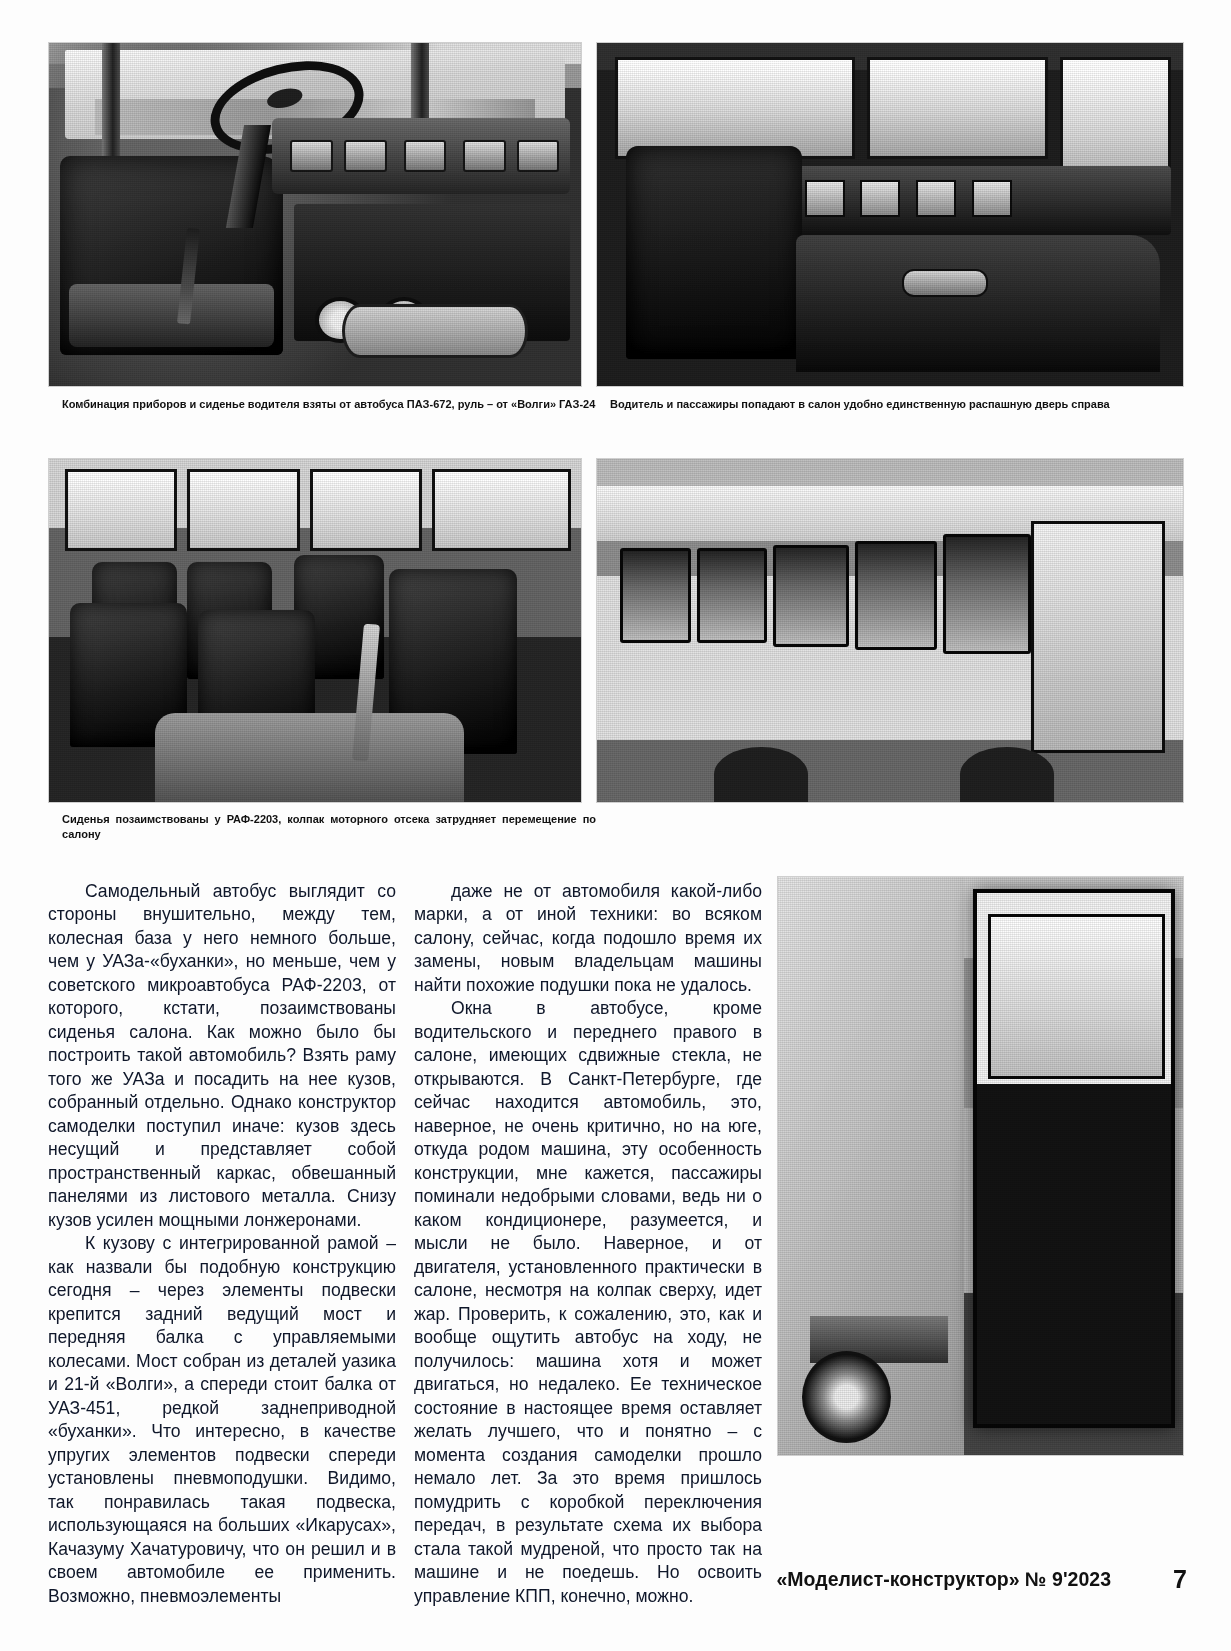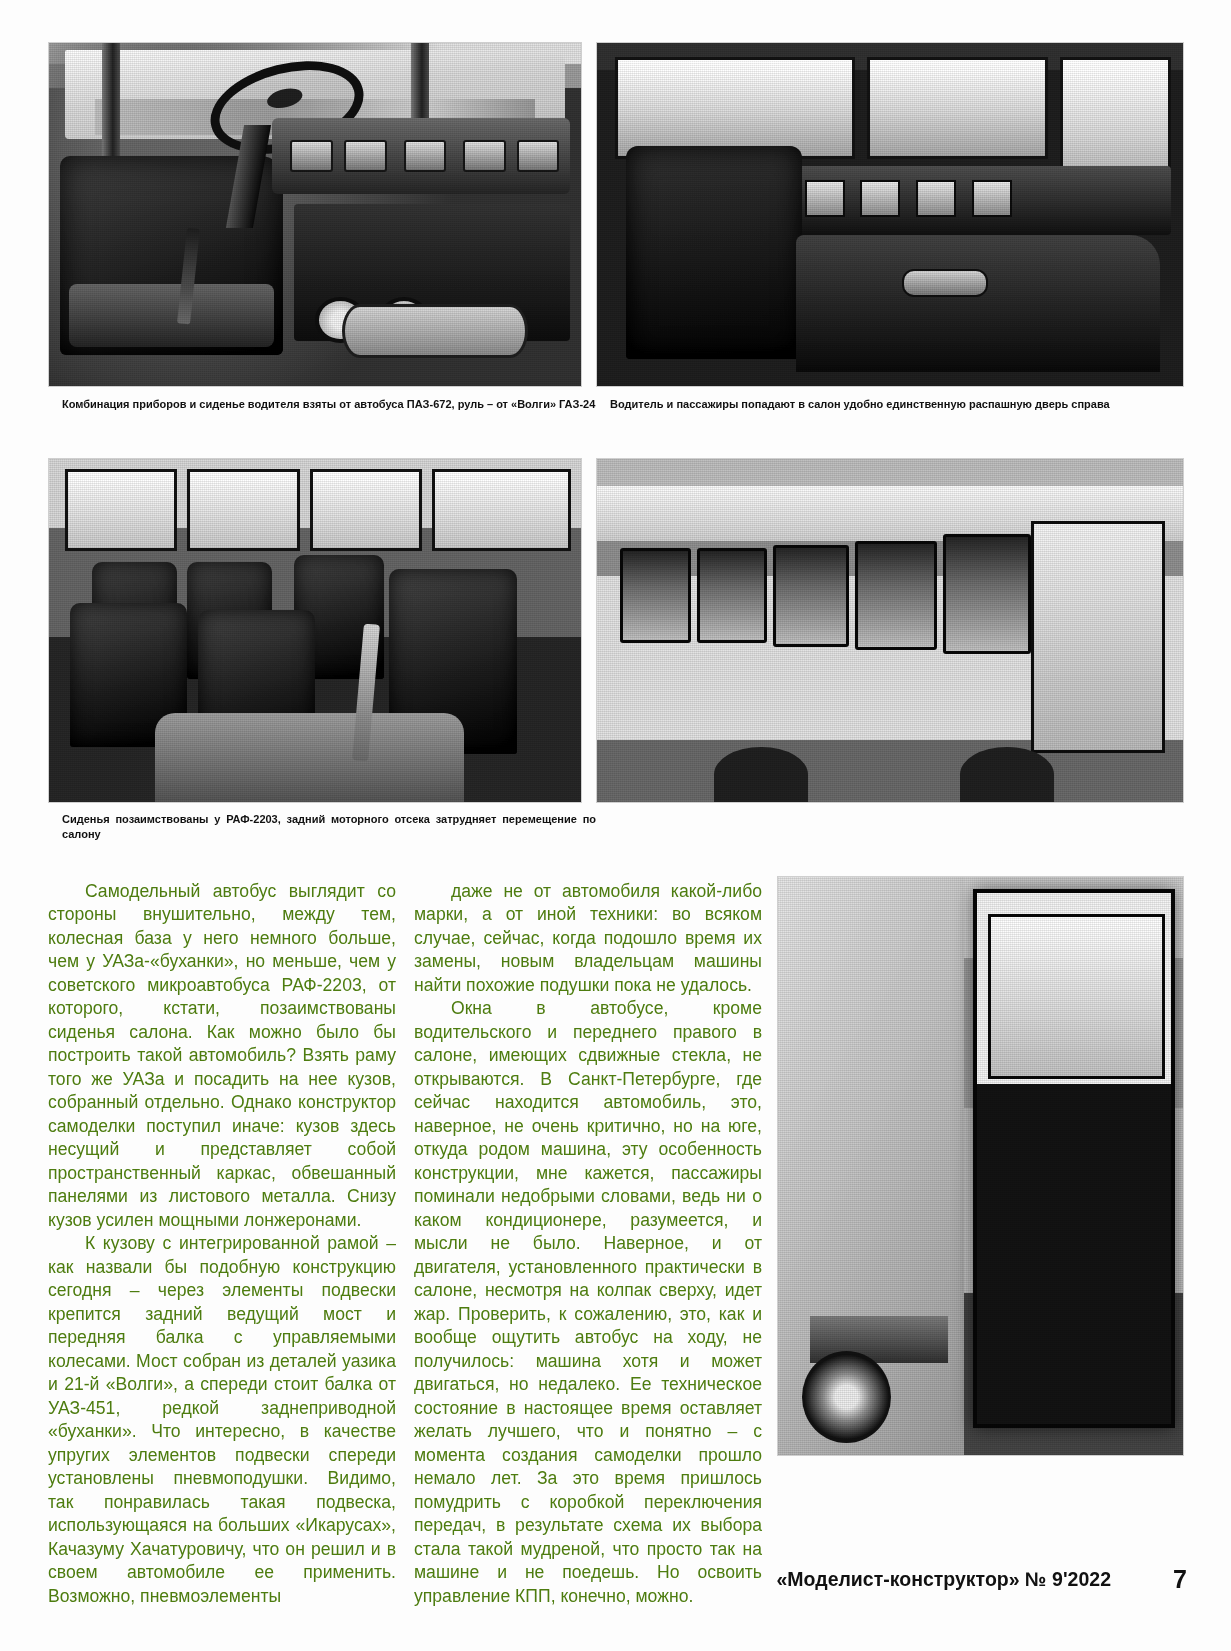--- a/index.html
+++ b/index.html
@@ -263,21 +263,21 @@
     text-align: justify;
     margin-left: 14px;
   }
 
   
   .col {
     position: absolute;
     font-family: "Liberation Sans", sans-serif;
     font-size: 17.6px;
     line-height: 1.335;
-    color: #4d7c0f;
+    color: #0f172a;
     text-align: justify;
     text-justify: inter-word;
   }
   .col p {
     margin: 0;
     text-indent: 2.1em;
   }
 
   
   .footer {
@@ -365,21 +365,21 @@
       <div class="sl-seat" style="left:46%; top:28%; width:17%; height:36%;"></div>
       <div class="sl-seat" style="left:4%;  top:42%; width:22%; height:42%;"></div>
       <div class="sl-seat" style="left:28%; top:44%; width:22%; height:44%;"></div>
       <div class="sl-seat" style="left:64%; top:32%; width:24%; height:54%;"></div>
       <div class="sl-cowl"></div>
       <div class="sl-rail"></div>
       <div class="grain"></div>
     </div>
   </div>
 
-  <div class="caption" style="left:48px; top:812px; width:534px;">Сиденья позаимствованы у РАФ-2203, задний моторного отсека затрудняет перемещение по салону</div>
+  <div class="caption" style="left:48px; top:812px; width:534px;">Сиденья позаимствованы у РАФ-2203, колпак моторного отсека затрудняет перемещение по салону</div>
 
   <div class="photo" id="photo-exterior" style="left:596px; top:458px; width:588px; height:345px;">
     <div class="ph-inner">
       <div class="ex-band" style="top:8%; height:16%;"></div>
       <div class="ex-window" style="left:4%;  top:26%; width:11%; height:26%;"></div>
       <div class="ex-window" style="left:17%; top:26%; width:11%; height:26%;"></div>
       <div class="ex-window" style="left:30%; top:25%; width:12%; height:28%;"></div>
       <div class="ex-window" style="left:44%; top:24%; width:13%; height:30%;"></div>
       <div class="ex-window" style="left:59%; top:22%; width:14%; height:33%;"></div>
       <div class="ex-door"></div>
@@ -389,35 +389,35 @@
     </div>
   </div>
 
 
   <div class="col" style="left:48px; top:880px; width:348px;">
     <p>Самодельный автобус выглядит со стороны внушительно, между тем, колесная база у него немного больше, чем у УАЗа-«буханки», но меньше, чем у советского микроавтобуса РАФ-2203, от которого, кстати, позаимствованы сиденья салона. Как можно было бы построить такой автомобиль? Взять раму того же УАЗа и посадить на нее кузов, собранный отдельно. Однако конструктор самоделки поступил иначе: кузов здесь несущий и представляет собой пространственный каркас, обвешанный панелями из листового металла. Снизу кузов усилен мощными лонжеронами.</p>
     <p>К кузову с интегрированной рамой – как назвали бы подобную конструкцию сегодня – через элементы подвески крепится задний ведущий мост и передняя балка с управляемыми колесами. Мост собран из деталей уазика и 21-й «Волги», а спереди стоит балка от УАЗ-451, редкой заднеприводной «буханки». Что интересно, в качестве упругих элементов подвески спереди установлены пневмоподушки. Видимо, так понравилась такая подвеска, использующаяся на больших «Икарусах», Качазуму Хачатуровичу, что он решил и в своем автомобиле ее применить. Возможно, пневмоэлементы</p>
   </div>
 
   <div class="col" style="left:414px; top:880px; width:348px;">
-    <p>даже не от автомобиля какой-либо марки, а от иной техники: во всяком случае, сейчас, когда подошло время их замены, новым владельцам машины найти похожие подушки пока не удалось.</p>
+    <p>даже не от автомобиля какой-либо марки, а от иной техники: во всяком салону, сейчас, когда подошло время их замены, новым владельцам машины найти похожие подушки пока не удалось.</p>
     <p>Окна в автобусе, кроме водительского и переднего правого в салоне, имеющих сдвижные стекла, не открываются. В Санкт-Петербурге, где сейчас находится автомобиль, это, наверное, не очень критично, но на юге, откуда родом машина, эту особенность конструкции, мне кажется, пассажиры поминали недобрыми словами, ведь ни о каком кондиционере, разумеется, и мысли не было. Наверное, и от двигателя, установленного практически в салоне, несмотря на колпак сверху, идет жар. Проверить, к сожалению, это, как и вообще ощутить автобус на ходу, не получилось: машина хотя и может двигаться, но недалеко. Ее техническое состояние в настоящее время оставляет желать лучшего, что и понятно – с момента создания самоделки прошло немало лет. За это время пришлось помудрить с коробкой переключения передач, в результате схема их выбора стала такой мудреной, что просто так на машине и не поедешь. Но освоить управление КПП, конечно, можно.</p>
   </div>
 
   <div class="photo" id="photo-door" style="left:777px; top:876px; width:407px; height:580px;">
     <div class="ph-inner">
       <div class="dr-body"></div>
       <div class="dr-leaf">
         <div class="dr-glass"></div>
       </div>
       <div class="dr-step"></div>
       <div class="dr-wheel"></div>
       <div class="grain"></div>
     </div>
   </div>
 
 
   <div class="footer">
-    <span class="footer-title">«Моделист-конструктор» № 9'2022</span>
+    <span class="footer-title">«Моделист-конструктор» № 9'2023</span>
     <span class="footer-page">7</span>
   </div>
 
 </div>
 
 </body></html>

